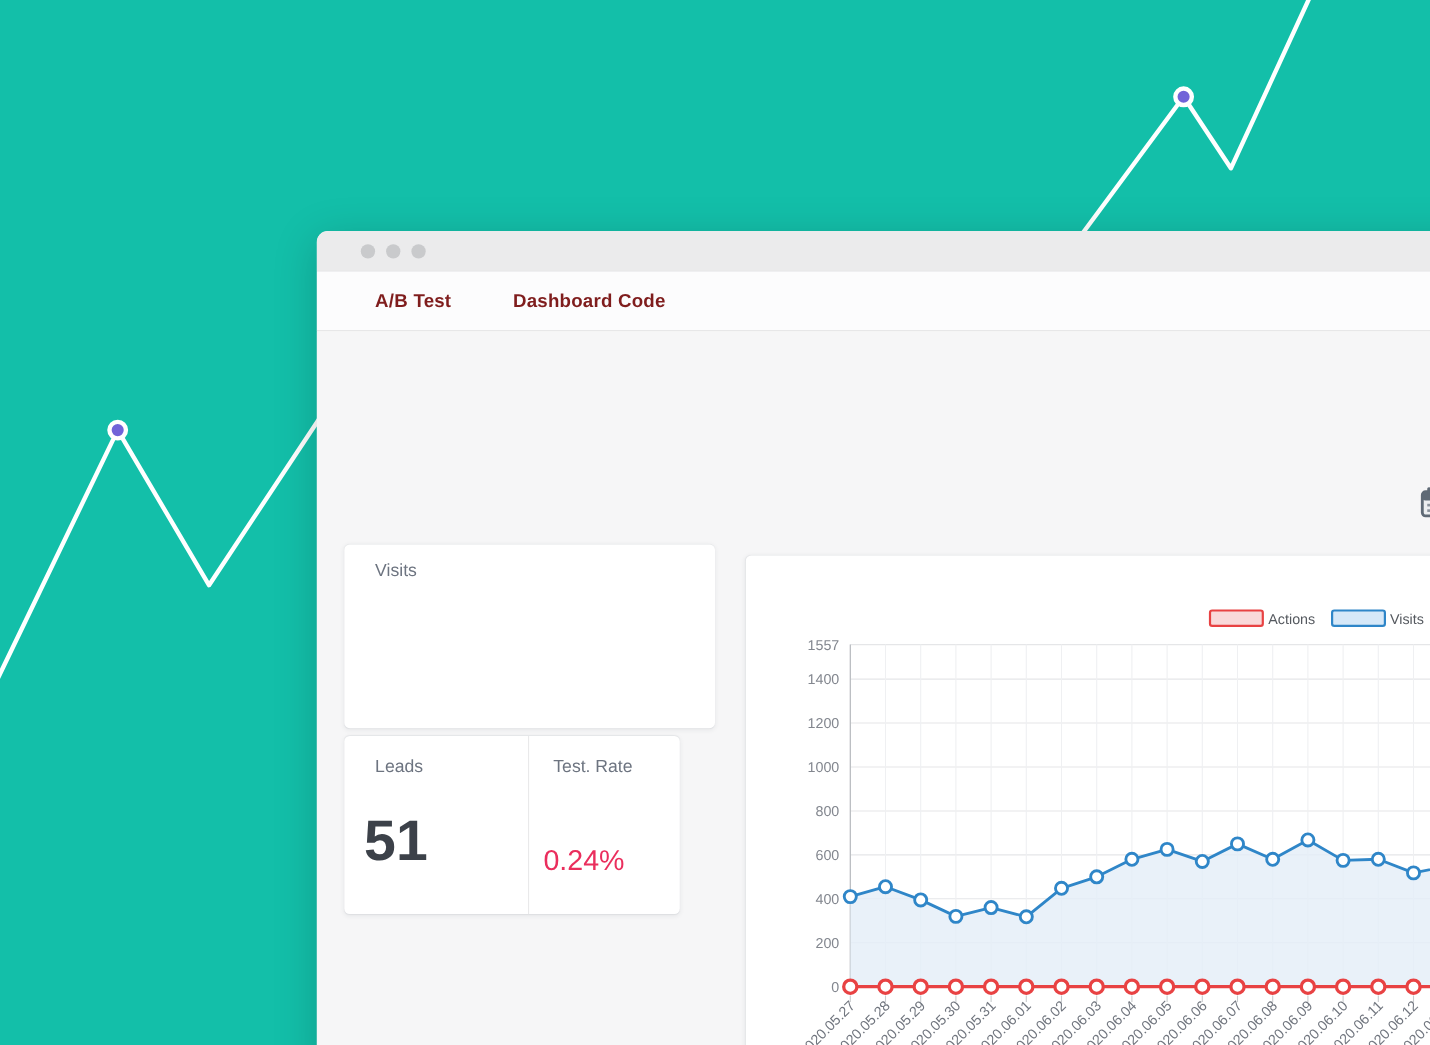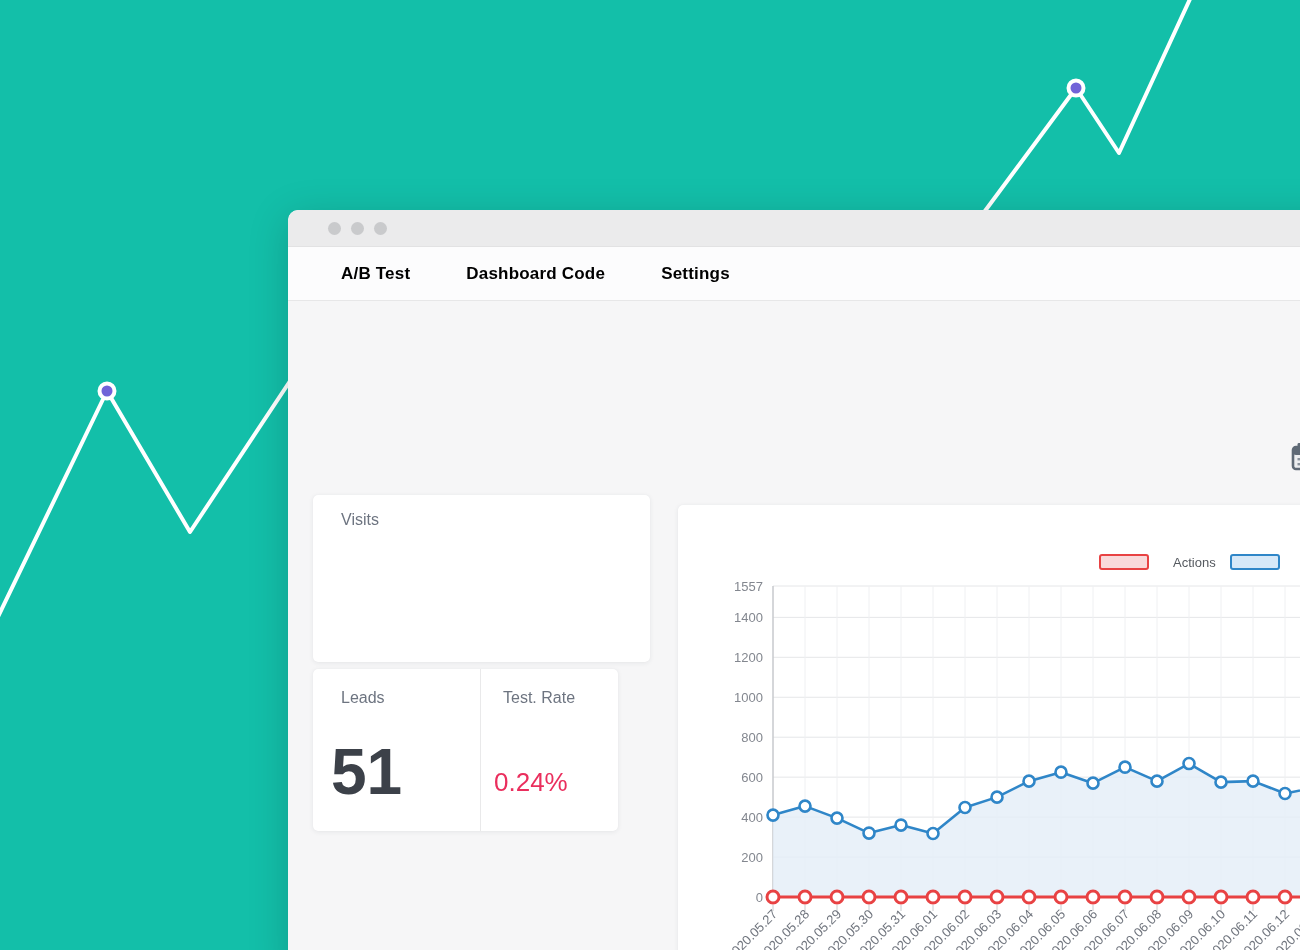--- a/index.html
+++ b/index.html
@@ -25,21 +25,21 @@
     border-radius:10px 10px 0 0;
   }
   .tl-dot { width:13px; height:13px; border-radius:50%; background:#c9cacc; }
 
   .tabbar {
     height:54px; background:#fcfcfd; border-bottom:1px solid #e7e7e8;
     display:flex; align-items:stretch; padding-left:25px;
   }
   .tab {
     display:flex; align-items:center; padding:0 28px;
-    font-size:17px; font-weight:bold; color:#000000;
+    font-size:17px; font-weight:bold; color:#7f1d1d;
     position:relative; cursor:pointer; letter-spacing:.2px;
   }
   .tab.active { color:#2a5caa; }
   .tab.active::after {
     content:""; position:absolute; left:0; right:0; bottom:-1px; height:4px;
     background:#2253a8; border-radius:2px;
   }
 
   .content { position:absolute; left:0; top:92px; right:0; bottom:0; background:#f6f6f7; }
 
@@ -54,37 +54,37 @@
   .stat-label { position:absolute; font-size:16px; color:#6d7480; }
   .visits-label { left:28px; top:16px; }
   .visits-value {
     position:absolute; left:18px; top:72px;
     font-size:57px; font-weight:bold; color:#189ae8; letter-spacing:1px;
   }
   .leads-col   { position:absolute; left:0; top:0; width:168px; height:100%; border-right:1px solid #e9e9ea; }
   .leads-label { left:28px; top:20px; }
   .leads-value {
     position:absolute; left:18px; top:66px;
-    font-size:64px; font-weight:bold; color:#3c4149;
+    font-size:52px; font-weight:bold; color:#3c4149;
   }
   .conv-label { left:190px; top:20px; }
   .conv-value {
     position:absolute; left:181px; top:98px;
     font-size:26px; font-weight:normal; color:#ea2e5d;
   }
 
   
   .calendar-wrap { position:absolute; left:1003px; top:140px; width:28px; height:30px; }
 
   
   .legend {
     position:absolute; left:421px; top:49px; display:flex; align-items:center; gap:14px;
     font-size:13px; color:#55595f; white-space:nowrap;
   }
-  .legend-item { display:flex; align-items:center; gap:24px; cursor:pointer; }
+  .legend-item { display:flex; align-items:center; gap:4px; cursor:pointer; }
   .legend-swatch { width:50px; height:16px; border-radius:3px; }
   #chart-mount { position:absolute; left:0; top:0; width:782px; height:514px; }
 </style>
 </head>
 <body>
 
 <svg class="bg-deco" viewBox="0 0 1300 950">
   <polyline points="-6,625 107,391 190,532 302,363" fill="none" stroke="#ffffff" stroke-width="4" stroke-linejoin="round"></polyline>
   <polyline points="982,215 1076,88 1119,153 1196,-14" fill="none" stroke="#ffffff" stroke-width="4" stroke-linejoin="round"></polyline>
   <circle class="deco-dot" cx="107" cy="391" r="7.5" stroke="#ffffff" stroke-width="4" fill="#7163d8"></circle>
@@ -95,21 +95,20 @@
 
   <div class="titlebar">
     <span class="tl-dot"></span>
     <span class="tl-dot"></span>
     <span class="tl-dot"></span>
   </div>
 
   <div class="tabbar">
     <div class="tab">A/B Test</div>
     <div class="tab">Dashboard Code</div>
-    <div class="tab">Settings</div>
   </div>
 
   <div class="content">
 
     <div class="calendar-wrap">
       <svg width="28" height="30" viewBox="0 0 28 30">
         <rect x="2" y="5" width="24" height="22" rx="3" fill="#eceef0" stroke="#5f6a76" stroke-width="2.6"></rect>
         <rect x="2" y="5" width="24" height="8" rx="3" fill="#5f6a76"></rect>
         <rect x="6.5" y="1" width="3.2" height="7" rx="1.4" fill="#5f6a76"></rect>
         <rect x="18.3" y="1" width="3.2" height="7" rx="1.4" fill="#5f6a76"></rect>

